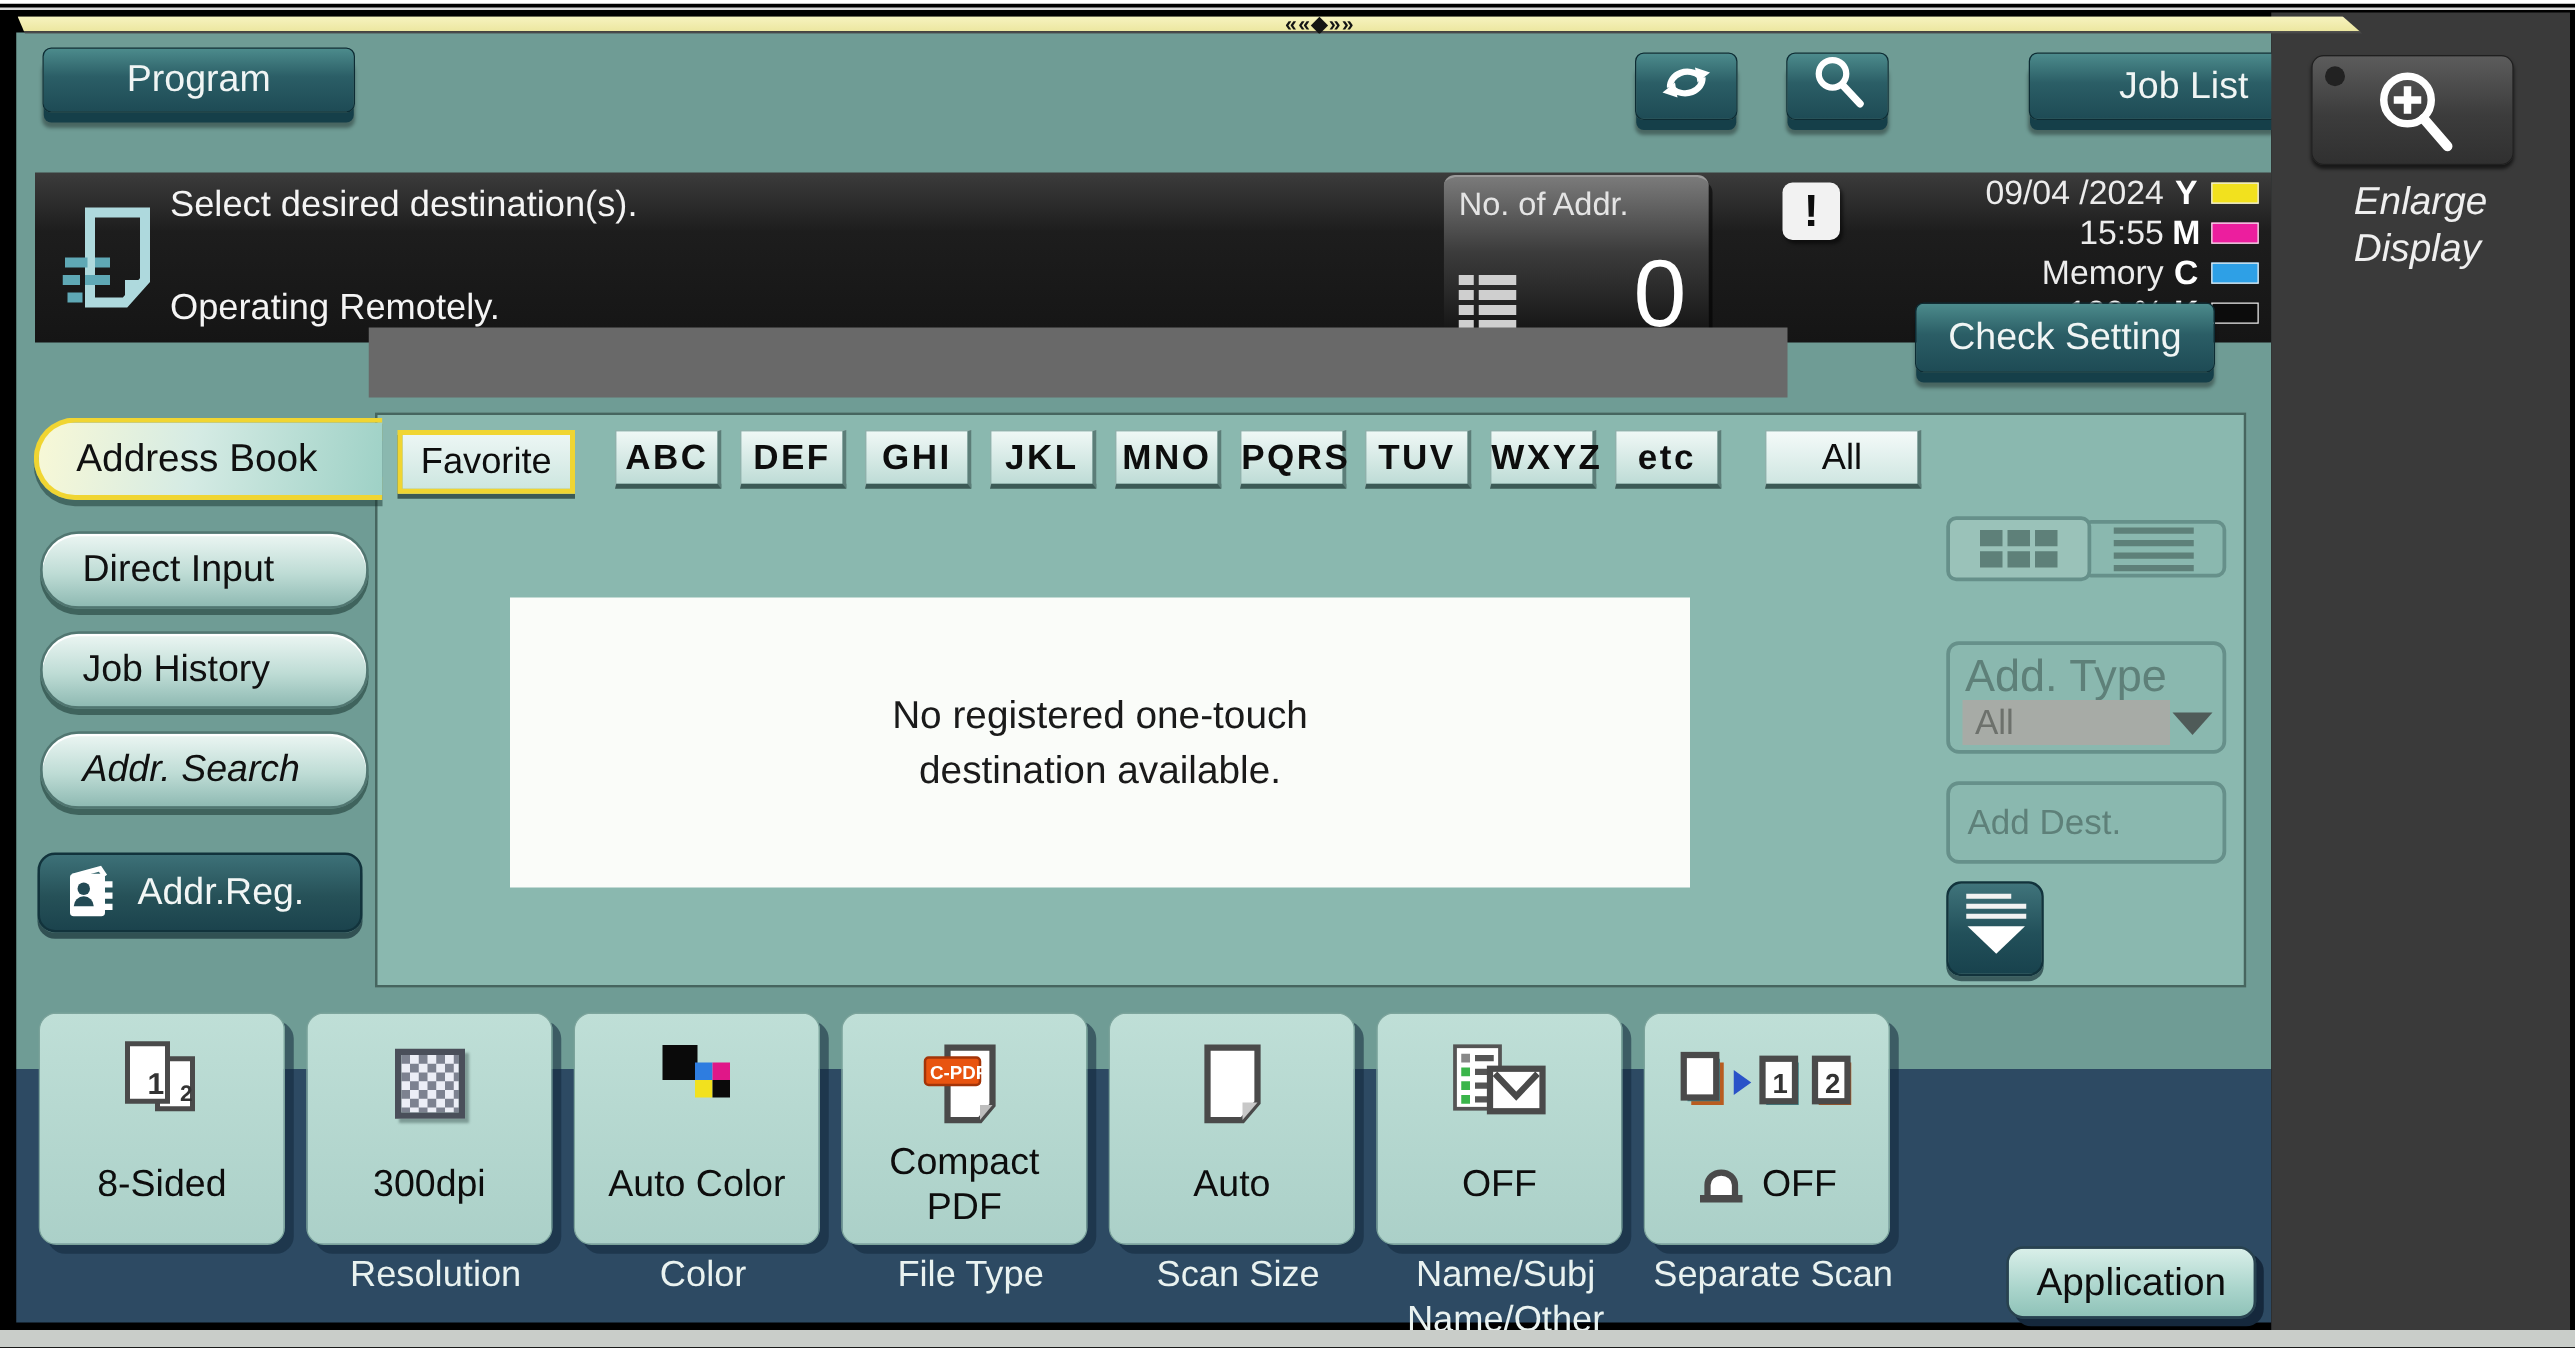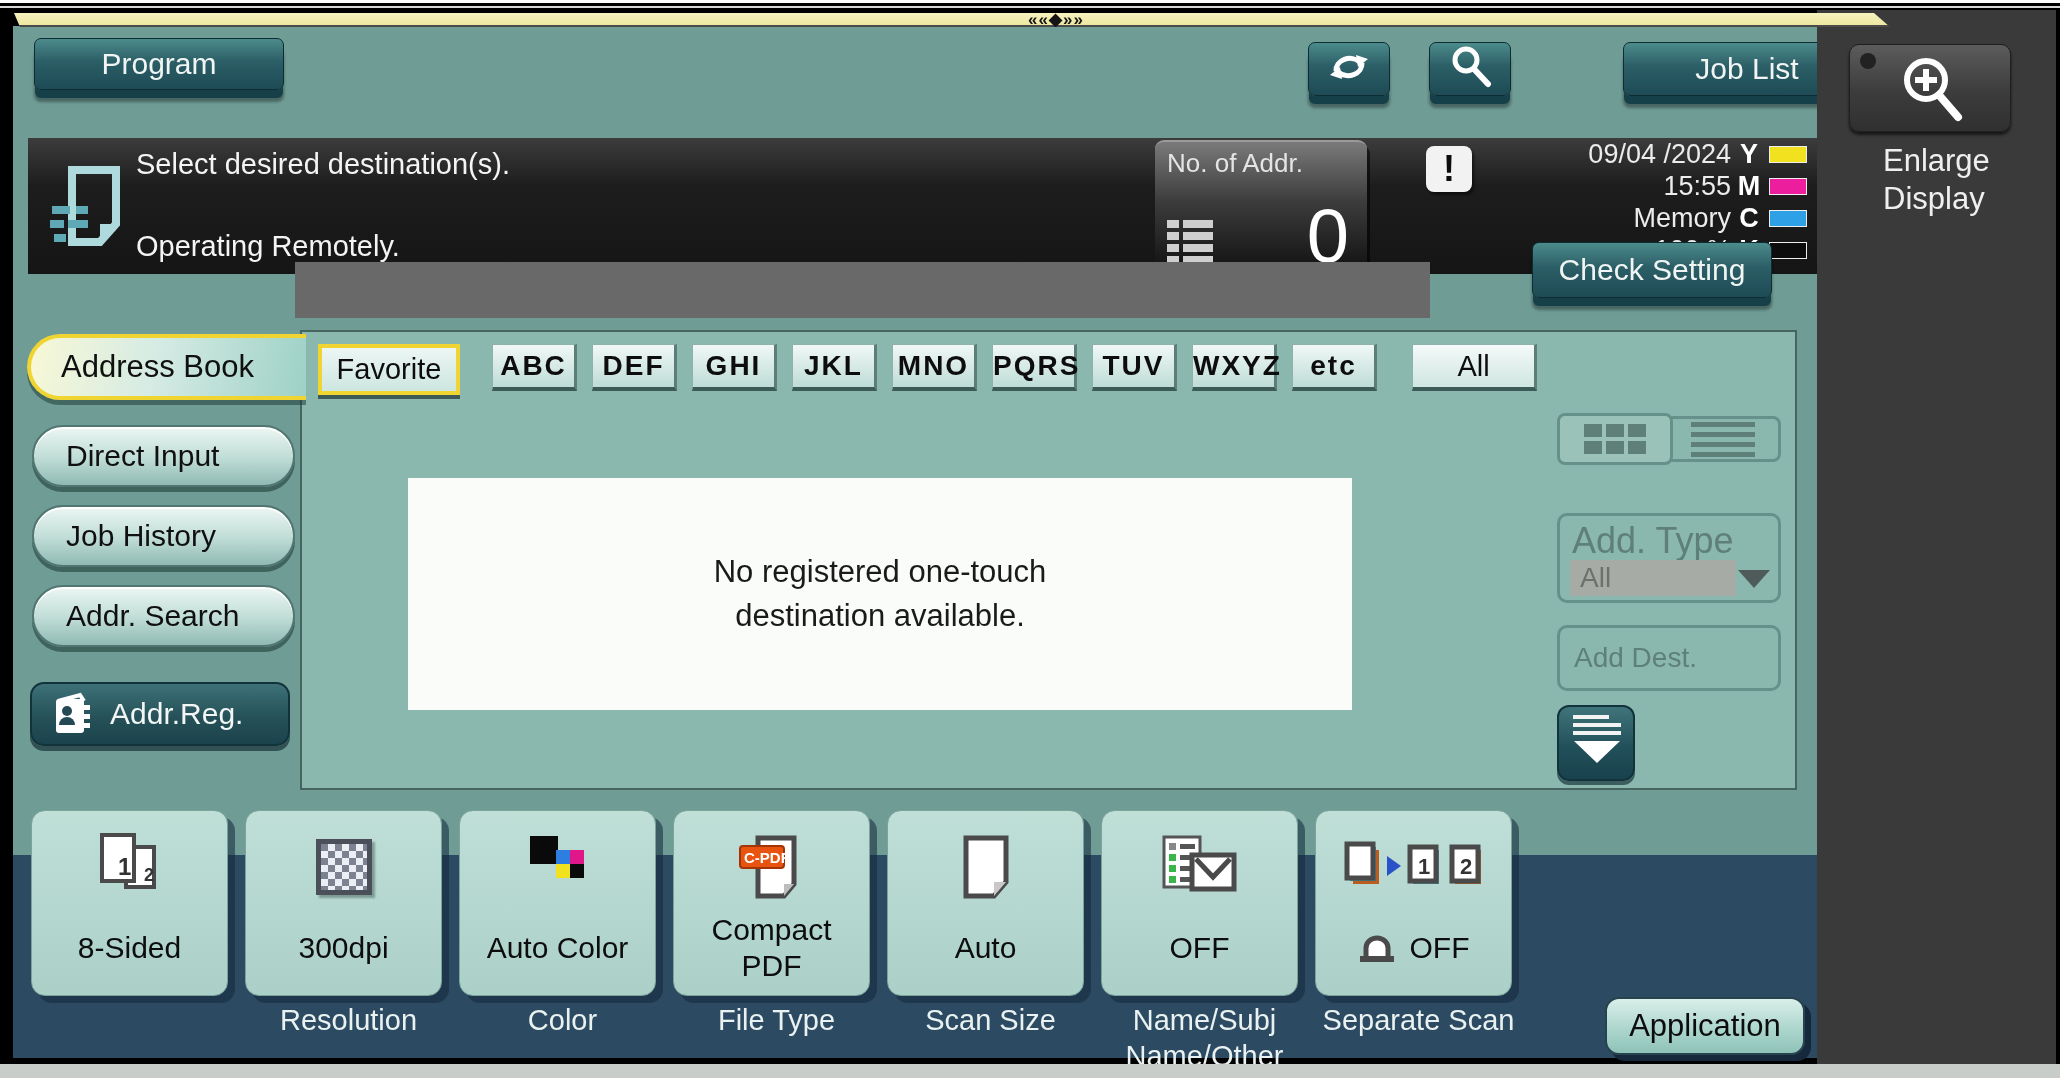--- a/index.html
+++ b/index.html
@@ -23,21 +23,21 @@
   .main { position:absolute; left:13px; top:26px; width:1804px; height:1032px;
     background:linear-gradient(180deg,#6f9c95 0,#6f9c95 829px,#2d4a63 829px,#2d4a63 100%); }
 
   
   .hw-sidebar { position:absolute; left:1817px; top:10px; width:239px; height:1054px; background:#3a3a3a; }
   .enlarge-btn { position:absolute; left:32px; top:34px; width:162px; height:88px; border-radius:10px;
     background:linear-gradient(180deg,#5c5c5c,#3c3c3c 55%,#303030); border:1px solid #1f1f1f;
     box-shadow:0 3px 3px rgba(0,0,0,.6); cursor:pointer; }
   .enlarge-dot { position:absolute; left:10px; top:8px; width:16px; height:16px; border-radius:50%; background:#222; }
   .enlarge-glyph { position:absolute; left:46px; top:8px; }
-  .enlarge-label { position:absolute; left:66px; top:132px; color:#efefef; font-size:31px; line-height:38px; white-space:pre-line; }
+  .enlarge-label { position:absolute; left:66px; top:132px; color:#efefef; font-size:31px; line-height:38px; white-space:pre-line;font-style:italic; }
 
   
   .teal-btn { position:absolute; border-radius:7px; border:1px solid #0d2c34; color:#f0f5f4; font-size:30px;
     background:linear-gradient(180deg,#4c8b8c 0%,#2b5e66 45%,#1e4b55 100%);
     box-shadow:0 9px 0 -1px #153f49, 0 12px 3px rgba(0,0,0,.35);
     display:flex; align-items:center; justify-content:center; cursor:pointer; }
   .btn-program  { left:21px;  top:12px; width:250px; height:52px; }
   .btn-refresh  { left:1295px; top:16px; width:82px; height:54px; }
   .btn-search   { left:1416px; top:16px; width:82px; height:54px; }
   .btn-joblist  { left:1610px; top:16px; width:248px; height:54px; }
@@ -75,21 +75,21 @@
     background:linear-gradient(180deg,#ecf6f3 0%,#bedcd5 55%,#8fbab3 100%);
     box-shadow:0 5px 0 rgba(23,52,47,.55), inset 0 2px 0 #ffffff;
     display:flex; align-items:center; padding-left:32px; font-size:30px; color:#101010; cursor:pointer; }
   .nav-addressbook { left:14px; top:308px; width:279px; height:66px; border:4px solid #f0d532; border-right:none;
     border-radius:36px 0 0 36px; position:absolute;
     background:linear-gradient(100deg,#f8f8d6 0%,#d5ebe4 45%,#9ed1c6 100%);
     box-shadow:0 5px 0 rgba(23,52,47,.5); display:flex; align-items:center; padding-left:30px;
     font-size:31px; color:#101010; cursor:pointer; z-index:5; }
   .nav-direct { left:19px; top:399px; }
   .nav-jobhist { left:19px; top:479px; }
-  .nav-addrsearch { left:19px; top:559px; }
+  .nav-addrsearch { left:19px; top:559px;font-style:italic; }
   .nav-addrreg { position:absolute; left:17px; top:656px; width:260px; height:64px; border-radius:14px;
     border:2px solid #12333c; background:linear-gradient(180deg,#3d7178 0%,#265158 55%,#1b434d 100%);
     box-shadow:0 5px 0 rgba(8,32,40,.6); display:flex; align-items:center; padding-left:18px;
     color:#f2f6f5; font-size:30px; cursor:pointer; }
   .nav-addrreg svg { margin-right:14px; }
 
   
   .panel { position:absolute; left:287px; top:304px; width:1497px; height:460px;
     background:#8ab8af; border:2px solid #46655f; }
   .tab-row { position:absolute; left:16px; top:12px; display:flex; align-items:flex-start; }

